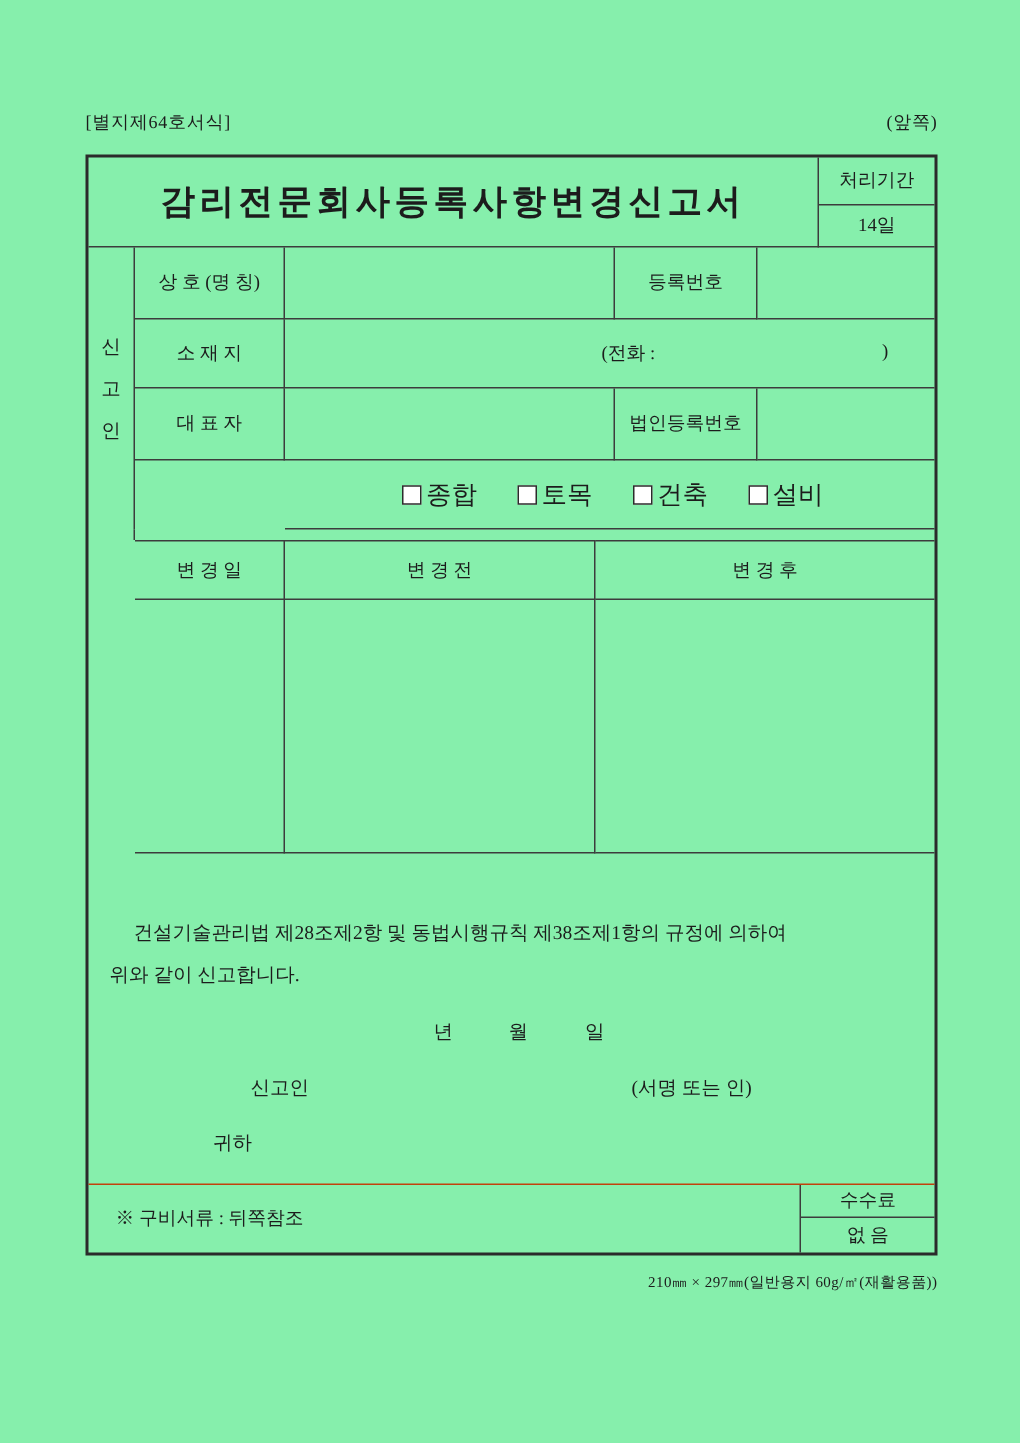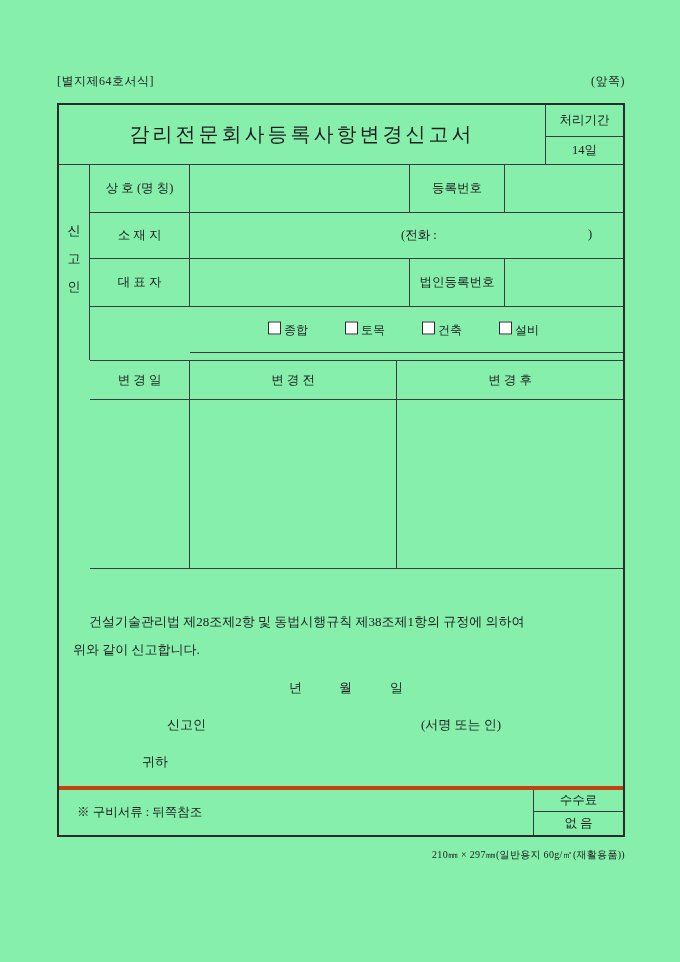--- a/index.html
+++ b/index.html
@@ -10,28 +10,28 @@
   }
   .note{position:absolute;font-size:12px;letter-spacing:0.5px;}
   .form-box{
     position:absolute;left:57px;top:103px;width:568px;height:734px;
     border:2px solid #2b2b2b;box-sizing:border-box;
   }
   .cell{position:absolute;box-sizing:border-box;display:flex;align-items:center;justify-content:center;font-size:12.5px;}
   .br{border-right:1px solid #3c3c3c;}
   .bb{border-bottom:1px solid #3c3c3c;}
   .bt{border-top:1px solid #3c3c3c;}
-  .title-cell{font-size:20px;font-weight:normal;letter-spacing:3px;}
+  .title-cell{font-size:23px;font-weight:bold;letter-spacing:3px;}
   .vlabel{display:flex;flex-direction:column;align-items:center;justify-content:center;font-size:13px;line-height:28px;}
   .vlabel2{display:flex;flex-direction:column;align-items:center;justify-content:center;font-size:12.5px;line-height:16px;}
   .left-align{justify-content:flex-start;}
   .abs-span{position:absolute;font-size:12.5px;white-space:nowrap;}
-  .chk-group{position:absolute;top:50%;transform:translateY(-50%);display:flex;align-items:flex-start;font-size:12px;white-space:nowrap;}
+  .chk-group{position:absolute;top:50%;transform:translateY(-50%);display:flex;align-items:center;font-size:17px;white-space:nowrap;}
   .chk-box{display:inline-block;width:11px;height:11px;border:1px solid #2b2b2b;margin-right:3px;background:#fff;}
-  .decl{position:absolute;left:0;top:464px;width:564px;height:221px;border-bottom:4px solid #c2410c;box-sizing:border-box;}
+  .decl{position:absolute;left:0;top:464px;width:564px;height:221px;border-bottom:1px solid #c2410c;box-sizing:border-box;}
   .decl .abs-span{font-size:13px;}
   .footer-note{position:absolute;font-size:10px;letter-spacing:0.3px;}
 </style>
 </head>
 <body>
 
 <div class="page">
 
   <div class="note" style="left:57px;top:73px;">[별지제64호서식]</div>
   <div class="note" style="right:55px;top:73px;">(앞쪽)</div>

